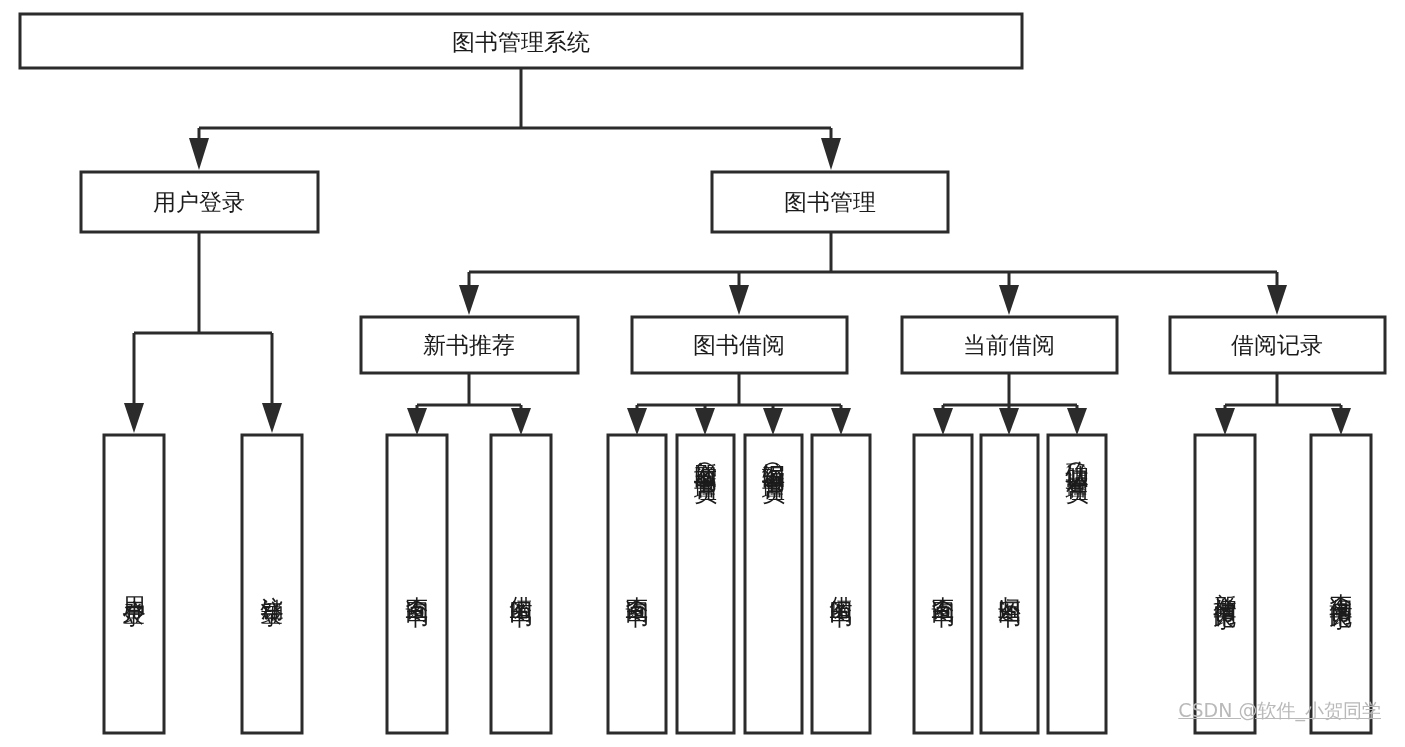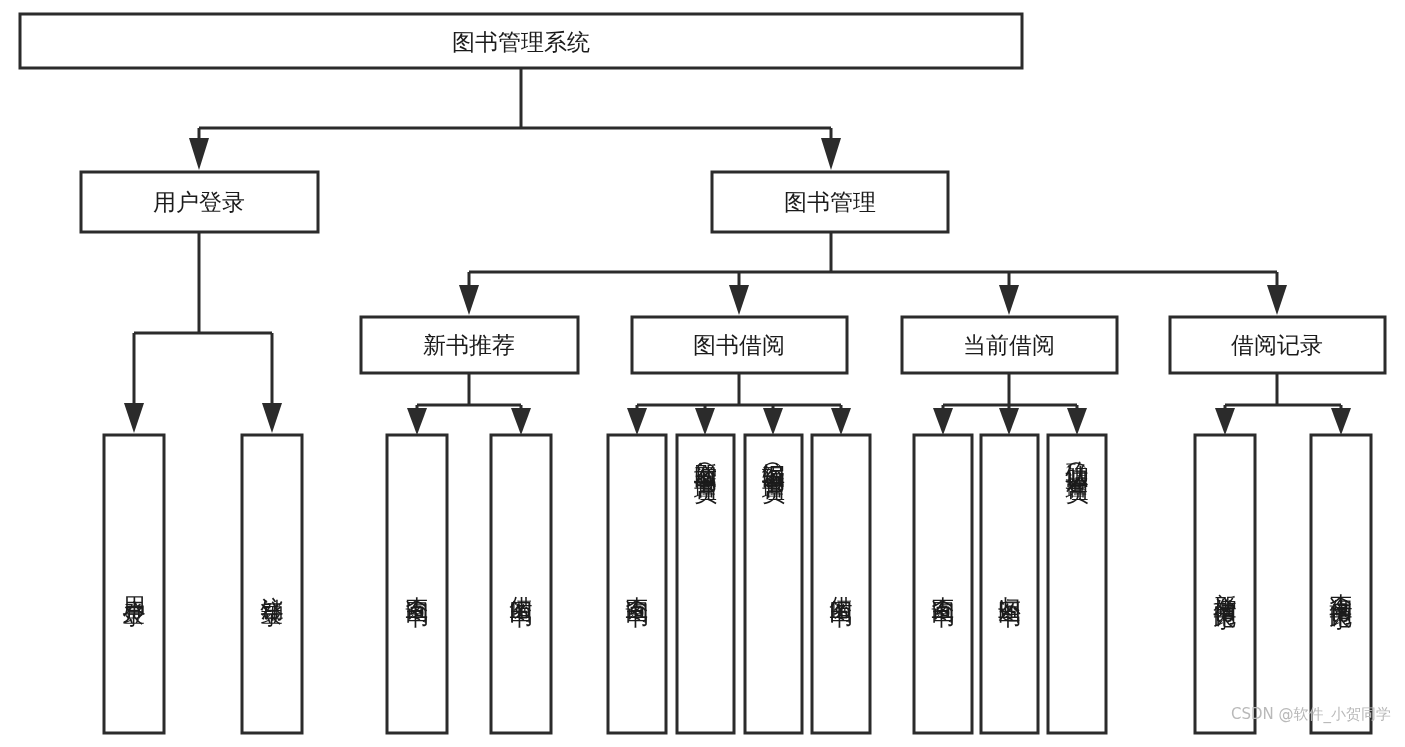--- a/index.html
+++ b/index.html
@@ -60,27 +60,28 @@
     text-orientation: upright;
     font-family: "DejaVu Sans", "Liberation Sans", sans-serif;
     font-size: 23px;
     line-height: 1.0;
     color: #1b1b1b;
     letter-spacing: 3px;
     white-space: nowrap;
   }
   #watermark {
     position: absolute;
-    right: 14px;
+    right: 24px;
     bottom: 4px;
     font-family: "DejaVu Sans", "Liberation Sans", sans-serif;
-    font-size: 15px;
+    font-size: 19px;
     color: #b9b9b9;
     white-space: nowrap;
     pointer-events: none;
+    text-decoration: underline;
   }
 </style>
 </head>
 <body>
 
 <div id="diagram-root">
 
   <svg id="flow" viewBox="0 0 1405 747">
 
     <g>

